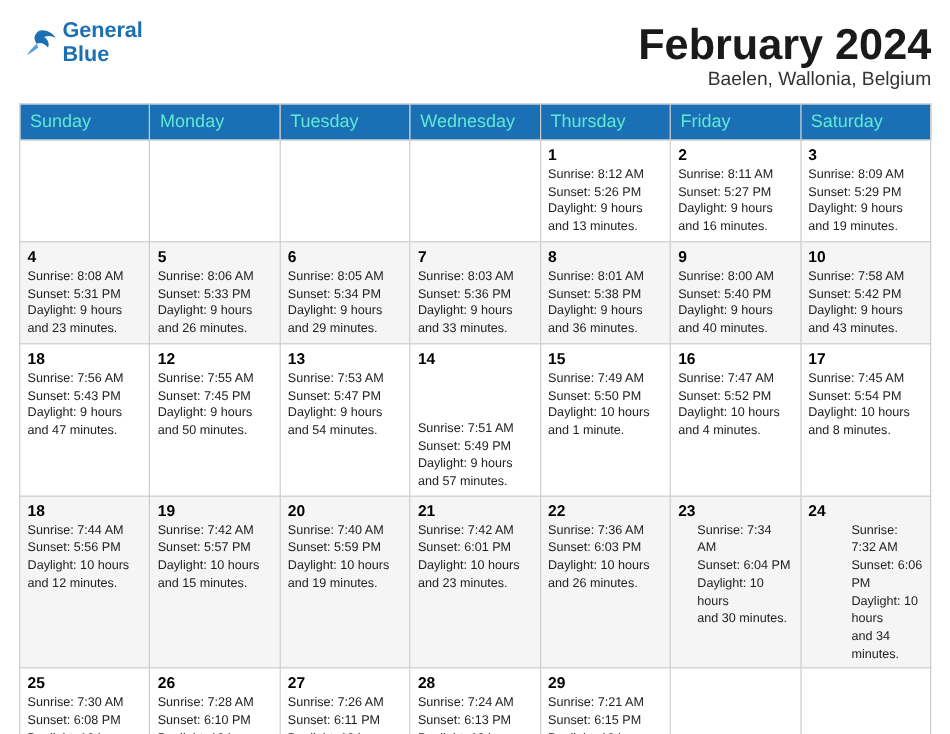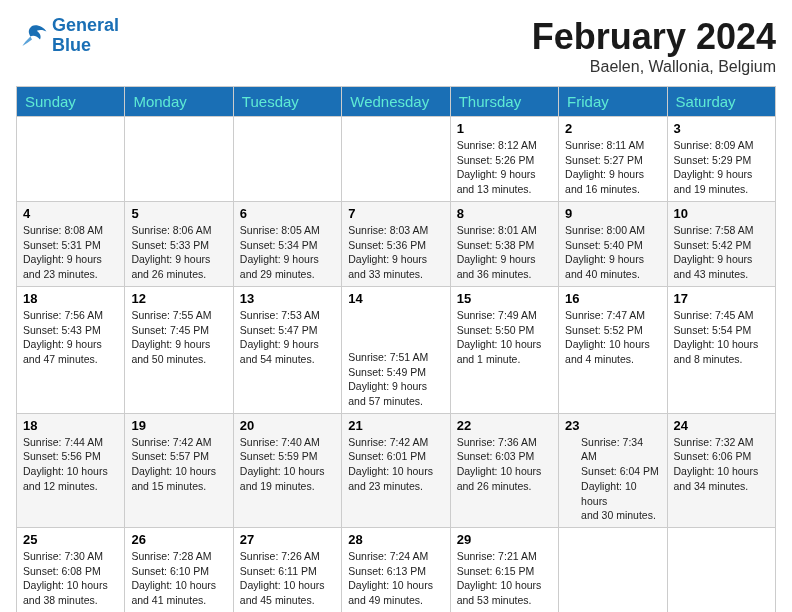--- a/index.html
+++ b/index.html
@@ -292,21 +292,21 @@
         </td>
         <td>
           <span class="day-number">23</span>
           <div class="day-info" style="white-space: pre-line; margin-left: 16px;">Sunrise: 7:34 AM
 Sunset: 6:04 PM
 Daylight: 10 hours
 and 30 minutes.</div>
         </td>
         <td>
           <span class="day-number">24</span>
-          <div class="day-info" style="white-space: pre-line;">Sunrise: 7:32 AM
+          <div class="day-info" style="white-space: pre-line; margin-left: 36px;">Sunrise: 7:32 AM
 Sunset: 6:06 PM
 Daylight: 10 hours
 and 34 minutes.</div>
         </td>
       </tr>
       <tr>
         <td>
           <span class="day-number">25</span>
           <div class="day-info" style="white-space: pre-line;">Sunrise: 7:30 AM
 Sunset: 6:08 PM

